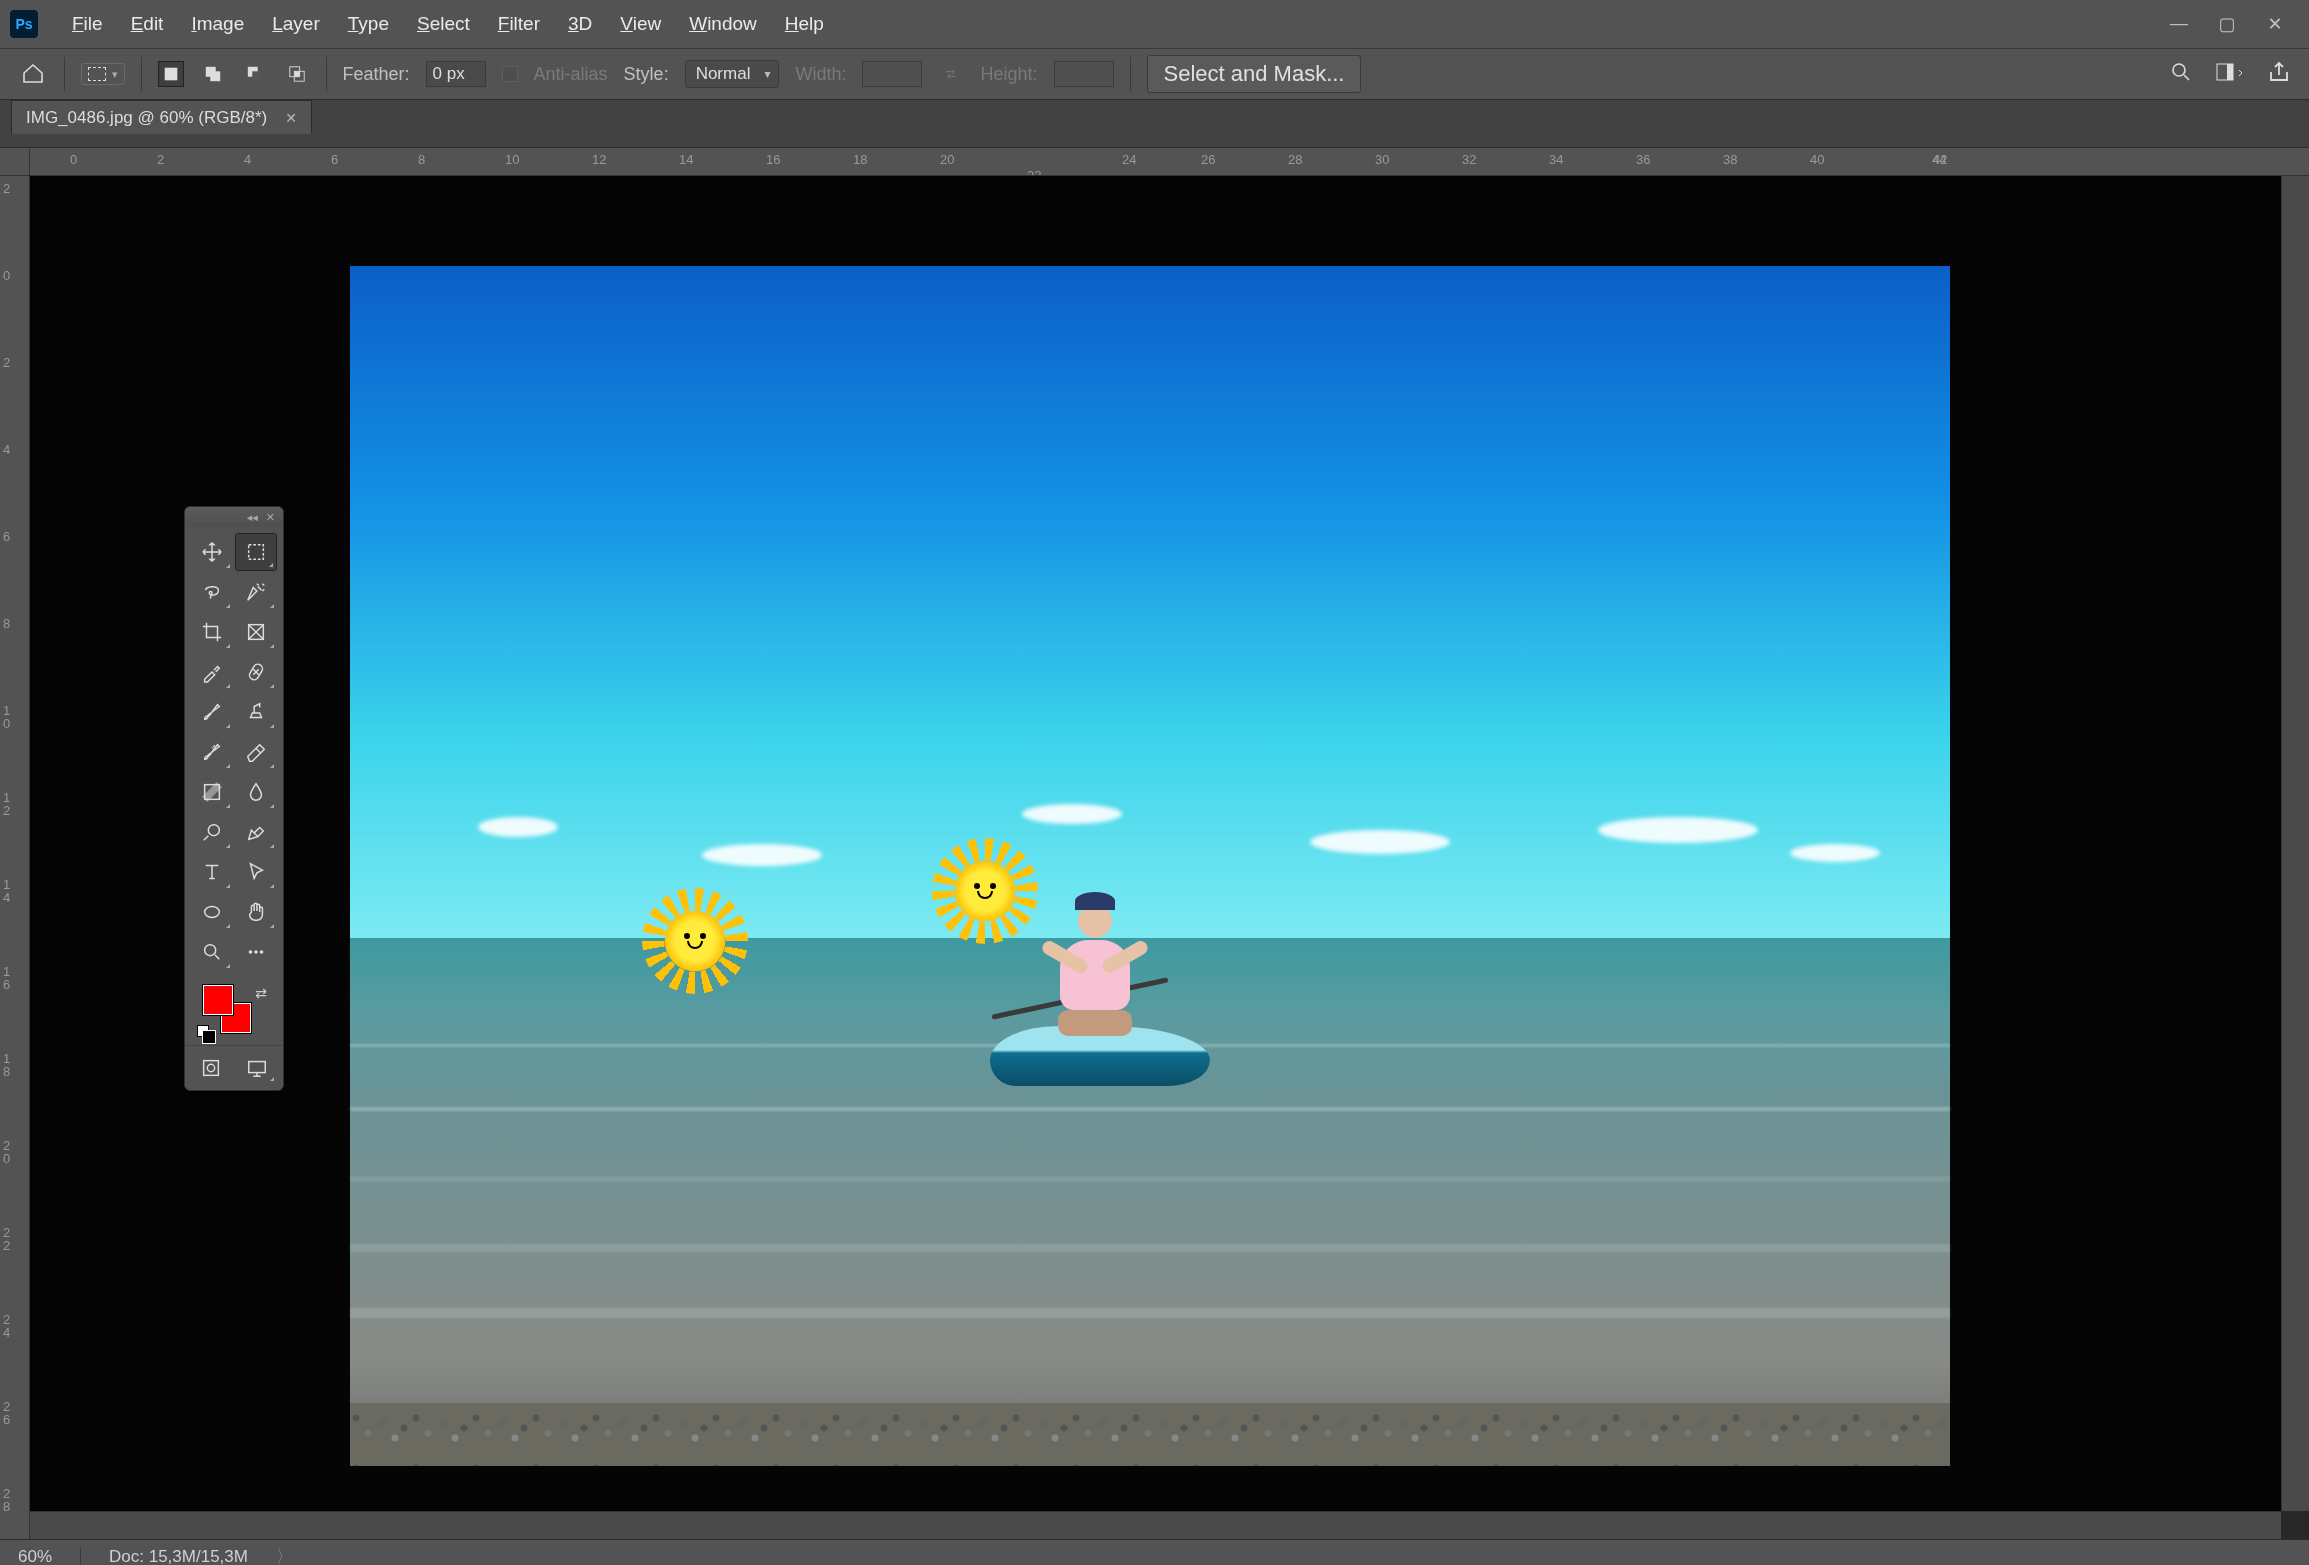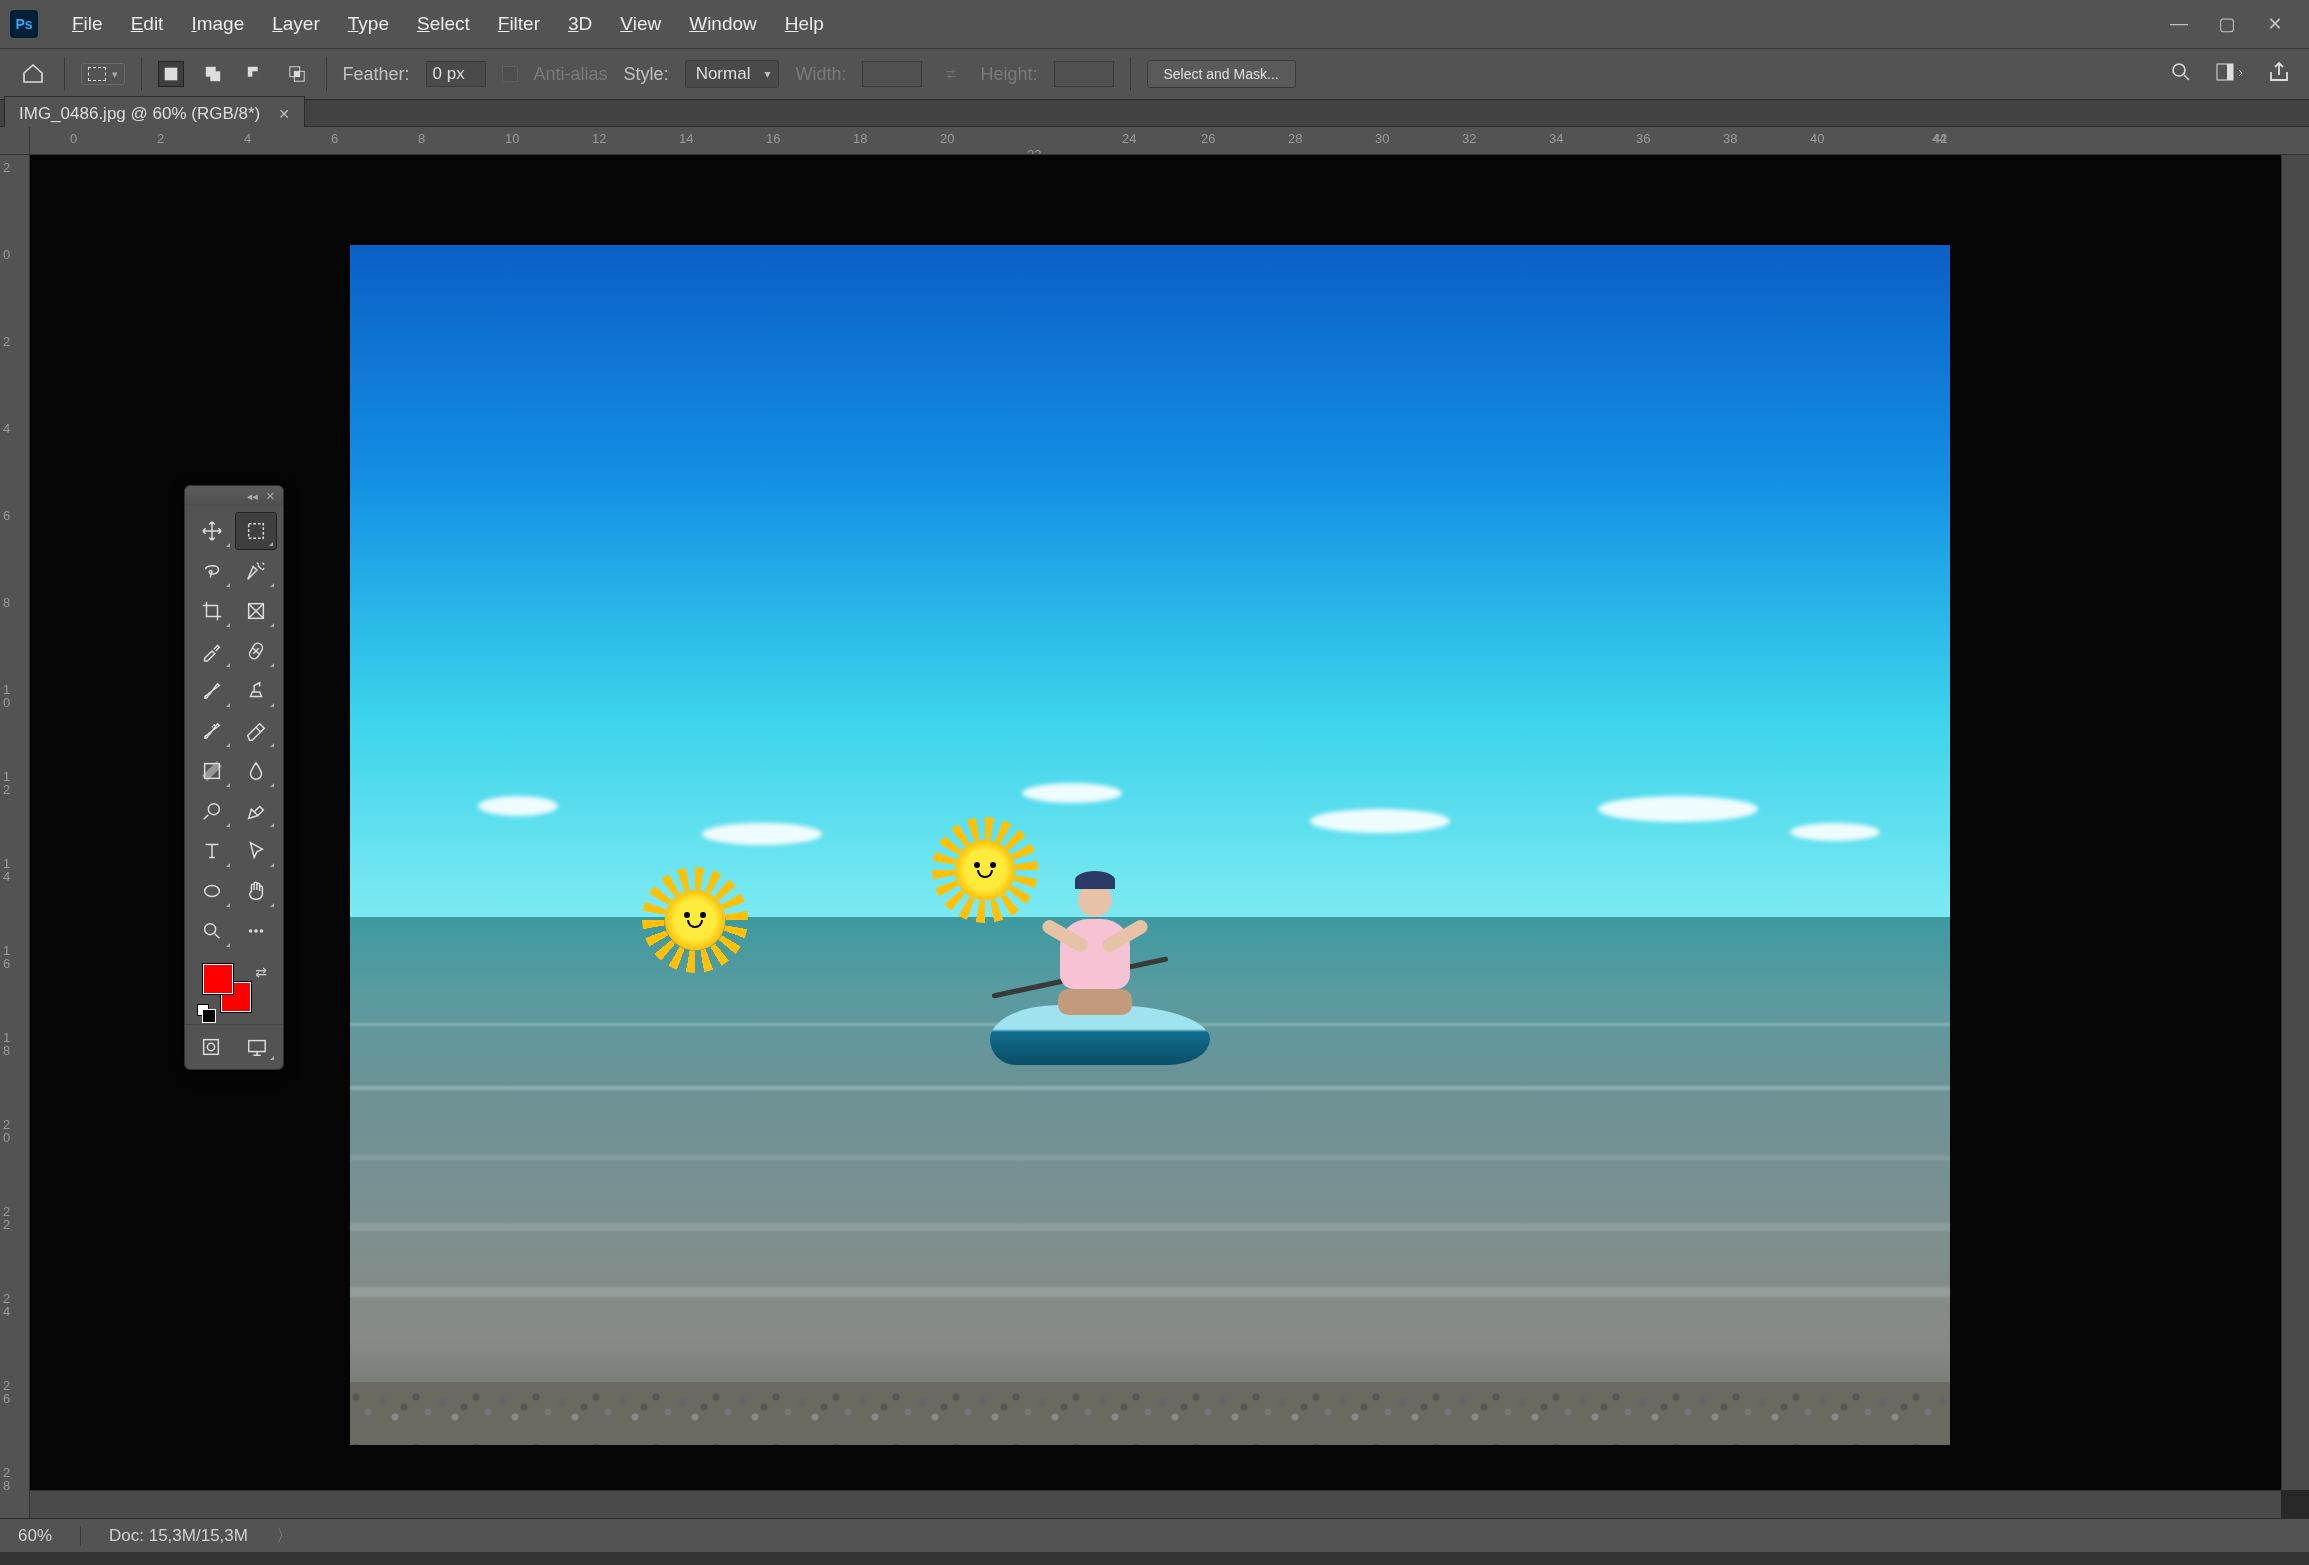--- a/index.html
+++ b/index.html
@@ -74,29 +74,29 @@
   .opt-input.disabled { background:#505050;color:#777; }
   .checkbox { width:16px;height:16px;border:1px solid #6a6a6a;background:#4a4a4a;display:inline-block;vertical-align:middle; }
   .dropdown {
     background:#4a4a4a;border:1px solid #3a3a3a;color:#ddd;
     height:28px;padding:0 28px 0 10px;position:relative;font-size:17px;
     display:flex;align-items:center;border-radius:3px;
   }
   .dropdown::after { content:"▾"; position:absolute; right:8px; color:#bbb; font-size:12px; }
   .btn {
     background:#5a5a5a;border:1px solid #3a3a3a;color:#e0e0e0;
-    padding:5px 16px;border-radius:3px;font-size:14px;
+    padding:5px 16px;border-radius:3px;font-size:22px;
   }
   .right-icons { margin-left:auto;display:flex;gap:22px;align-items:center; }
 
   
   .tabbar {
-    display:flex;align-items:center;height:27px;
+    display:flex;align-items:flex-start;height:48px;
     background:#424242;border-bottom:1px solid #2b2b2b;
-    padding-left:4px;
+    padding-left:11px;
   }
   .doc-tab {
     display:flex;align-items:center;gap:18px;height:34px;
     background:#535353;border:1px solid #2b2b2b;border-bottom:none;
     padding:0 14px;color:#dcdcdc;font-size:17px;
   }
   .doc-tab .close { color:#bbb;font-size:14px; }
 
   
   .workspace {

